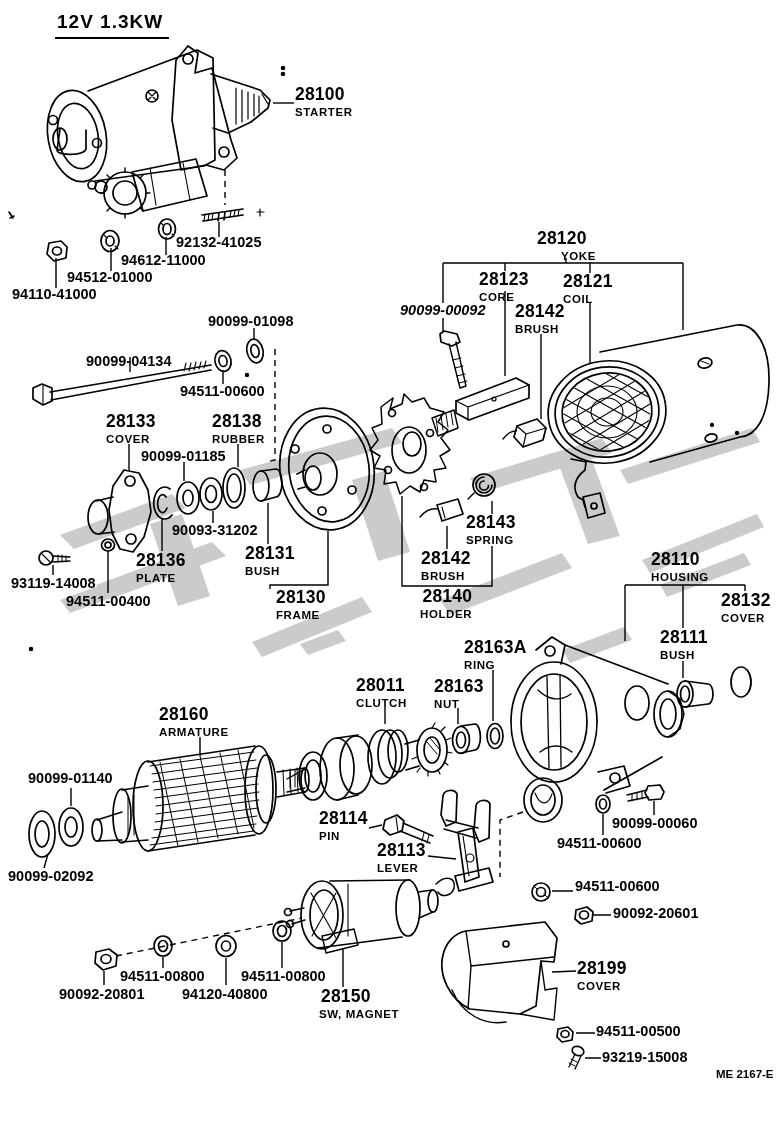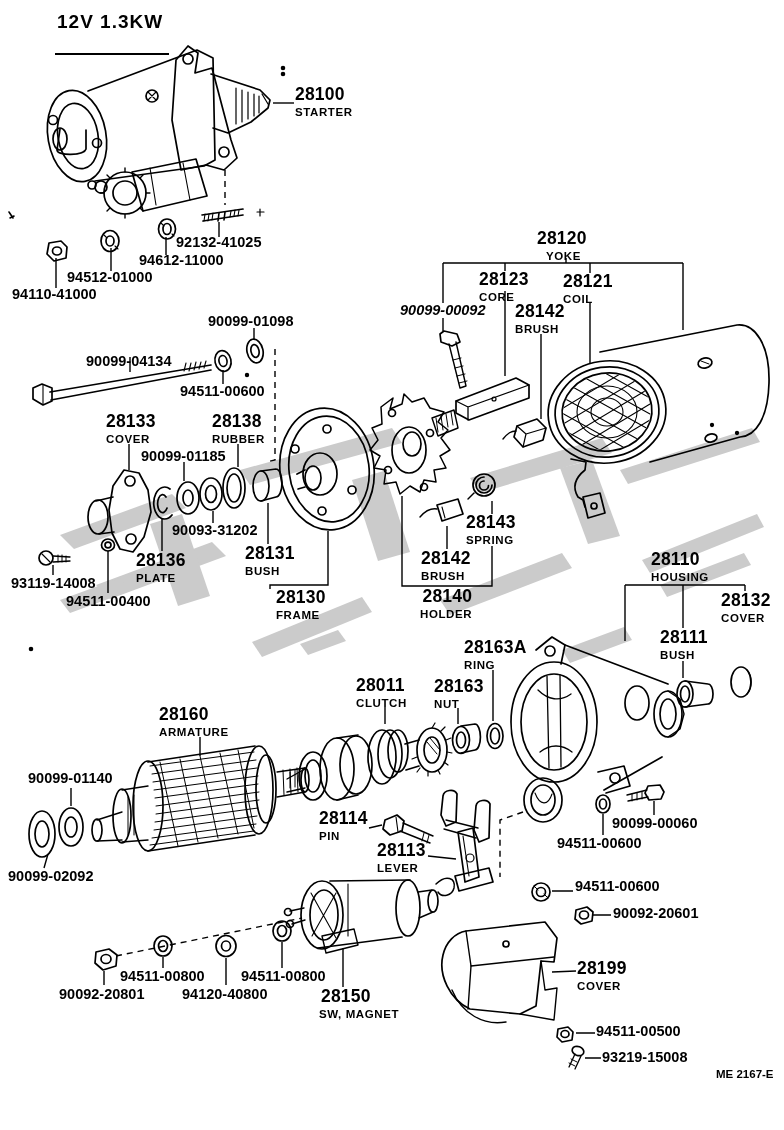--- a/index.html
+++ b/index.html
@@ -9,21 +9,21 @@
   }
   #art-layer{position:absolute;left:0;top:0;width:784px;height:1130px;}
   #labels-layer{position:absolute;left:0;top:0;width:764px;height:1130px;}
   .lbl{position:absolute;color:#000;line-height:1;white-space:nowrap;}
   .lbl .num{display:block;font-weight:700;letter-spacing:0.2px;}
   .lbl .num.big{font-size:17.5px;}
   .lbl .num.small{font-size:14.5px;letter-spacing:0px;}
   .lbl .nm{display:block;font-weight:700;font-size:11.5px;letter-spacing:0.6px;margin-top:3px;}
   #title{
     position:absolute;left:55px;top:11px;font-size:19px;font-weight:700;
-    letter-spacing:1px;border-bottom:2px solid #000;padding:0 6px 20px 2px;color:#000;
+    letter-spacing:1px;border-bottom:2px solid #000;padding:0 6px 4px 2px;color:#000;
   }
   #doccode{position:absolute;left:716px;top:1068px;font-size:11.5px;font-weight:700;color:#000;}
 </style>
 </head>
 <body>
 
 <div id="page" style="background: rgb(255, 255, 255);">
 
   <svg id="art-layer" viewBox="0 0 784 1130" xmlns="http://www.w3.org/2000/svg">
 
@@ -443,38 +443,38 @@
     <div class="lbl" style="left: 295px; top: 86px;">
       <span class="num big">28100</span>
       <span class="nm">STARTER</span>
     </div>
 
     <div class="lbl" style="left: 176px; top: 235px;">
       <span class="num small">92132-41025</span>
 
     </div>
 
-    <div class="lbl" style="left: 121px; top: 253px; margin-left: 18px;">
+    <div class="lbl" style="left: 121px; top: 253px;">
       <span class="num small">94612-11000</span>
 
     </div>
 
     <div class="lbl" style="left: 67px; top: 270px;">
       <span class="num small">94512-01000</span>
 
     </div>
 
     <div class="lbl" style="left: 12px; top: 287px;">
       <span class="num small">94110-41000</span>
 
     </div>
 
     <div class="lbl" style="left: 537px; top: 230px;">
       <span class="num big">28120</span>
-      <span class="nm" style="margin-left: 9px;">YOKE</span>
+      <span class="nm" style="margin-left: 24px;">YOKE</span>
     </div>
 
     <div class="lbl" style="left: 479px; top: 271px;">
       <span class="num big">28123</span>
       <span class="nm">CORE</span>
     </div>
 
     <div class="lbl" style="left: 563px; top: 273px;">
       <span class="num big">28121</span>
       <span class="nm">COIL</span>

